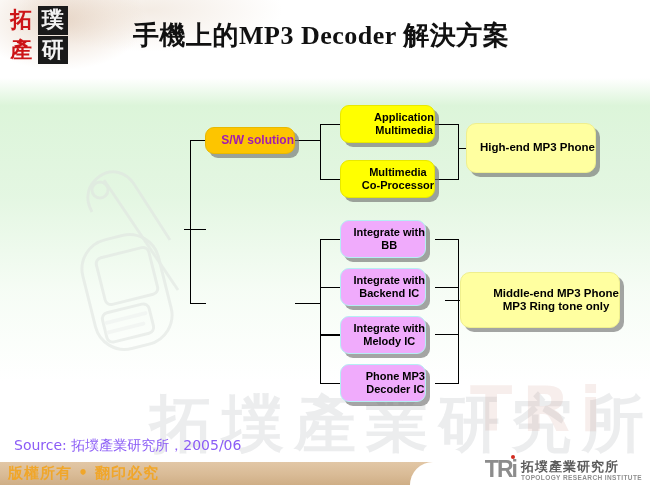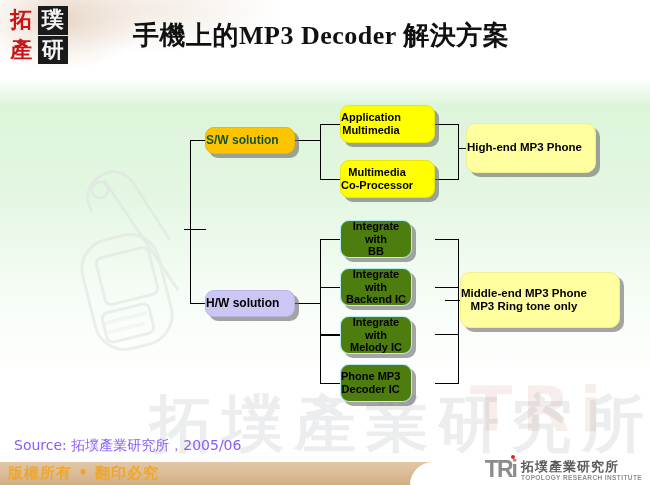--- a/index.html
+++ b/index.html
@@ -65,53 +65,53 @@
   .title{
     position:absolute;left:133px;top:18px;
     font-family:"Liberation Serif","DejaVu Serif",serif;
     font-size:26px;font-weight:bold;color:#111111;
     letter-spacing:.5px;white-space:nowrap;
   }
 
   
   .node{
     position:absolute;box-sizing:border-box;
-    display:flex;align-items:center;justify-content:flex-start;
+    display:flex;align-items:center;justify-content:flex-end;
     text-align:center;font-weight:bold;
     border:1px solid rgba(0,0,0,.18);
     box-shadow:4px 4px 0 rgba(110,110,110,.62);
     z-index:4;
   }
   .node span{display:block;line-height:1.15;}
 
   .n-root{
     left:55px;top:216px;width:125px;height:27px;
     background:#f9a7cd;color:#000000;font-size:14px;border-radius:2px;
     border:1px solid #f2a2c6;
   }
   .n-sw{
     left:205px;top:127px;width:90px;height:27px;border-radius:9px;
-    background:#fdc500;color:#14532d;font-size:12px;
+    background:#fdc500;color:#a21caf;font-size:12px;
     border:1px solid #e8b800;
   }
   .n-hw{
     left:205px;top:290px;width:90px;height:27px;border-radius:9px;
     background:#cbc7f2;color:#000000;font-size:12px;
     border:1px solid #b9b4e8;
   }
   .n-yellow{
     width:95px;height:38px;border-radius:9px;
     background:#ffff00;color:#000000;font-size:11px;
     border:1px solid #e8e800;
   }
   .n-app{left:340px;top:105px;}
   .n-mm{left:340px;top:160px;}
   .n-cyan{
-    width:72px;height:38px;border-radius:9px;
-    background:#4d7c0f;color:#000000;font-size:11px;
+    width:86px;height:38px;border-radius:9px;
+    background:#f0abfc;color:#000000;font-size:11px;
     border:1px solid #b5eef4;
   }
   .n-bb{left:340px;top:220px;}
   .n-backend{left:340px;top:268px;}
   .n-melody{left:340px;top:316px;}
   .n-single{left:340px;top:364px;}
   .n-palerm{
     width:130px;height:50px;border-radius:10px;
     background:#ffffa0;color:#000000;font-size:11.5px;
     border:1px solid #efef8e;
@@ -236,23 +236,20 @@
   <div class="ln lnh" style="left:435px;top:334px;width:24px;"></div>
   <div class="ln lnh" style="left:435px;top:383px;width:24px;"></div>
   <div class="ln lnv" style="left:458px;top:239px;height:145px;"></div>
   <div class="ln lnh" style="left:445px;top:300px;width:16px;"></div>
 
 
   <div class="node n-sw">
     <span>S/W solution</span>
   </div>
 
-  <div class="node n-hw">
-    <span>H/W solution</span>
-  </div>
 
   <div class="node n-yellow n-app">
     <div>
       <span>Application</span>
       <span>Multimedia</span>
     </div>
   </div>
 
   <div class="node n-yellow n-mm">
     <div>

